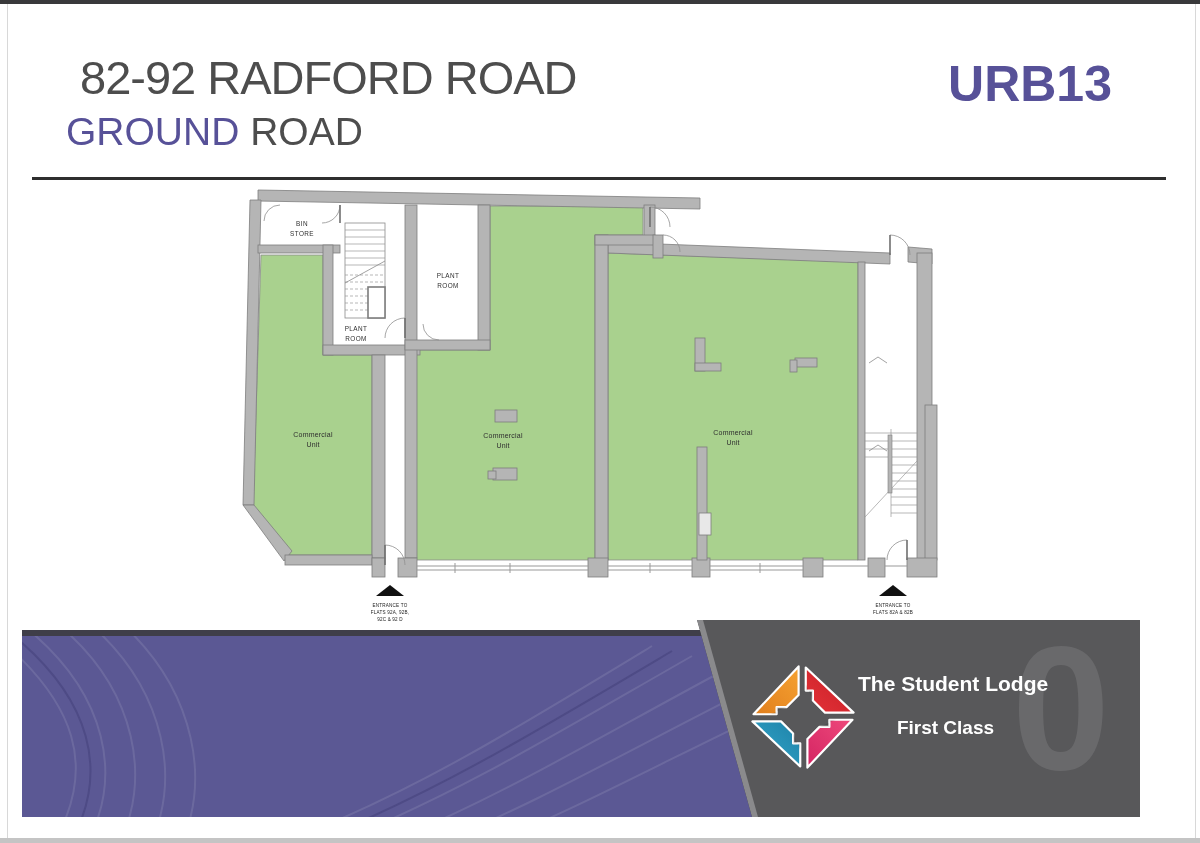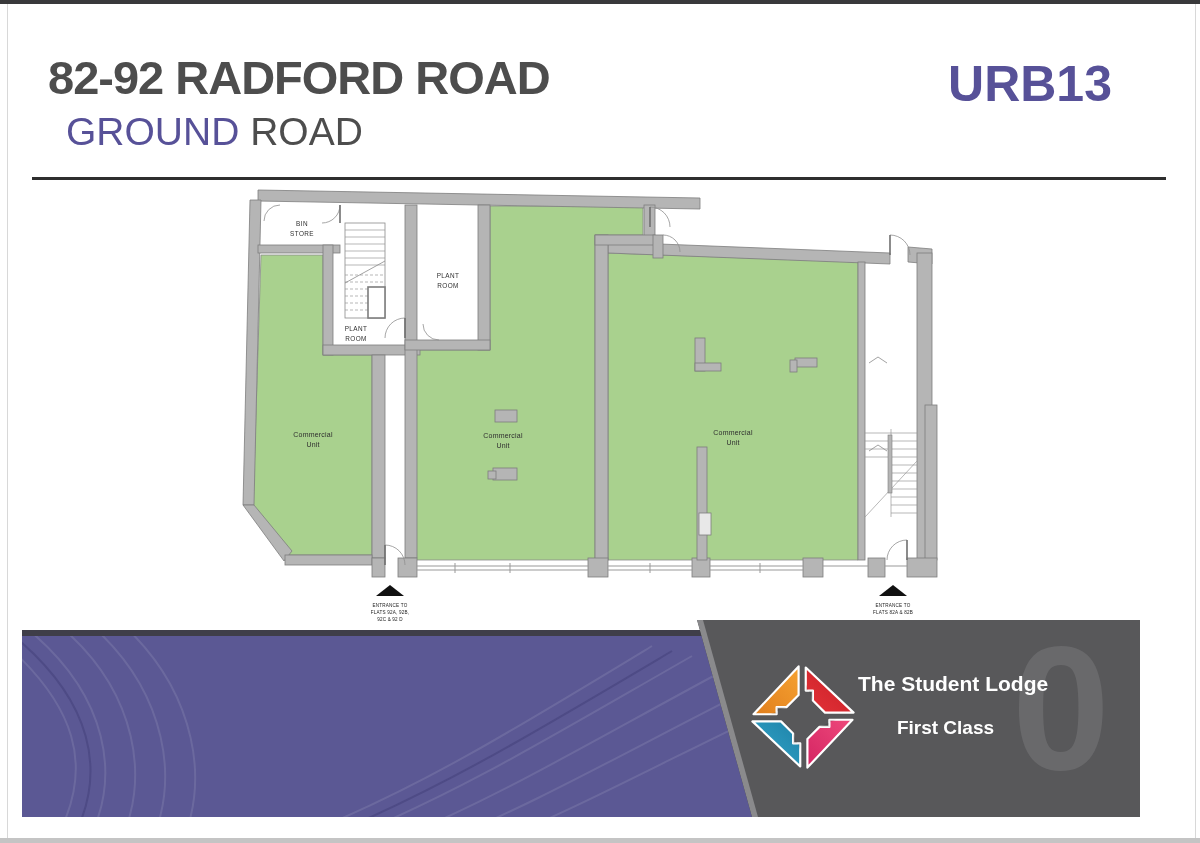--- a/index.html
+++ b/index.html
@@ -8,21 +8,21 @@
     font-family:"Liberation Sans", sans-serif;overflow:hidden;
   }
   
   .top-strip{position:absolute;left:0;top:0;width:1200px;height:4px;background:#39393b;}
   .bottom-strip{position:absolute;left:0;bottom:0;width:1200px;height:5px;background:#c4c4c4;}
   .edge-line{position:absolute;top:4px;bottom:5px;width:1px;background:#d8d8d8;}
   .edge-left{left:7px;} .edge-right{left:1195px;}
 
   
   .title{
-    position:absolute;left:48px;top:50px;font-size:47px;font-weight:700;
+    position:absolute;left:80px;top:50px;font-size:47px;font-weight:400;
     letter-spacing:-1px;color:#4d4d4d;white-space:nowrap;
   }
   .subtitle{
     position:absolute;left:66px;top:110px;font-size:39px;font-weight:500;
     letter-spacing:0px;color:#4d4d4d;white-space:nowrap;
   }
   .subtitle .hl{color:#575198;}
   .ref-code{
     position:absolute;right:88px;top:55px;font-size:50px;font-weight:800;
     color:#575198;letter-spacing:0px;text-align:right;

